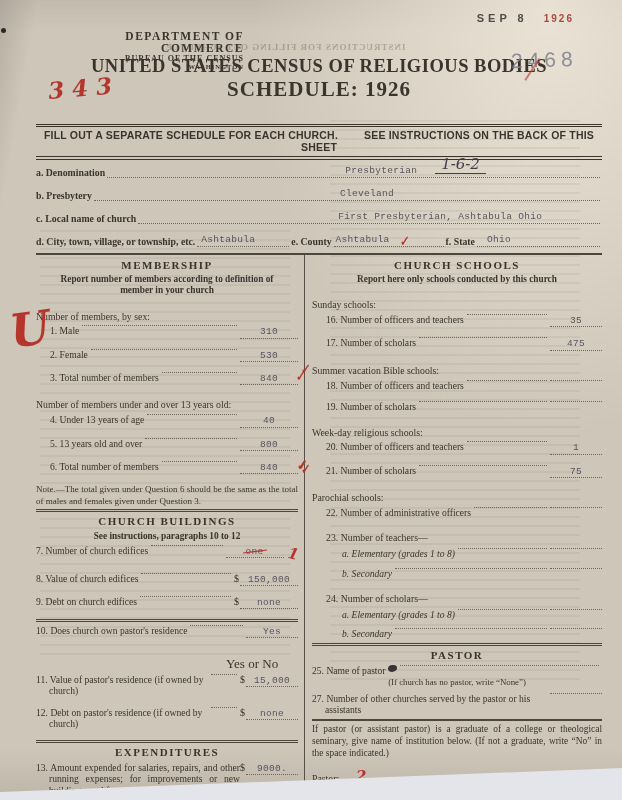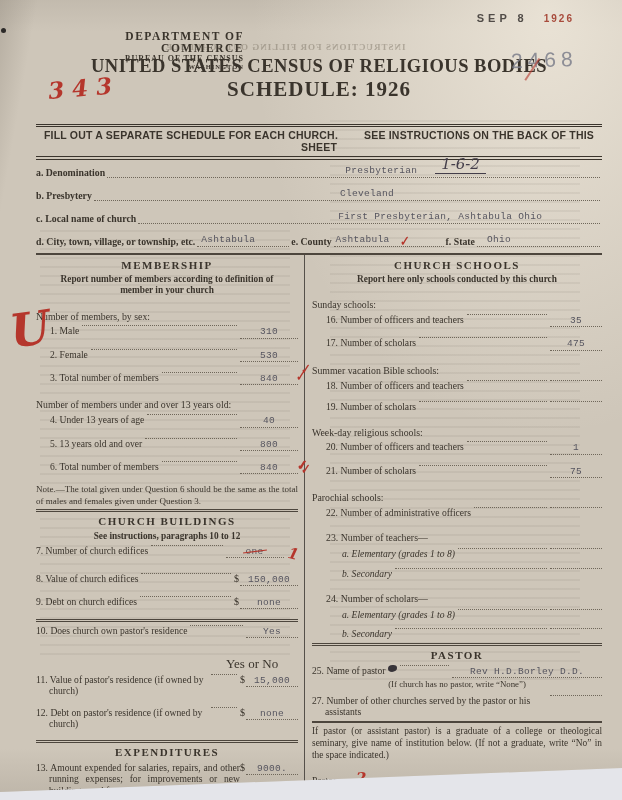--- a/index.html
+++ b/index.html
@@ -339,21 +339,20 @@
           <span class="ans sm"></span>
         </div>
 
         <div class="sep"></div>
         <div class="sechead">PASTOR</div>
 
         <div class="q" style="margin-bottom:1px">
           <span class="nw">25. Name of pastor</span>
             <span class="smudge"></span>
           <span class="lead"></span>
-          <span class="ans" style="min-width:150px"><span class="typed">Rev H.D.Borley  D.D.</span></span>
         </div>
         <div style="text-align:center;font-size:8.8px;margin-bottom:5px">(If church has no pastor, write “None”)</div>
 
         <div class="q" style="margin-bottom:3px">
           <span class="t" style="flex:1">27. Number of other churches served by the pastor or his assistants</span>
           <span class="ans sm"></span>
         </div>
 
         <div class="sep" style="height:2.5px"></div>
         <div class="note" style="font-size:9.4px;margin-bottom:3px">If pastor (or assistant pastor) is a graduate of a college or theological seminary, give name of institution below. (If not a graduate, write “No” in the space indicated.)</div>

